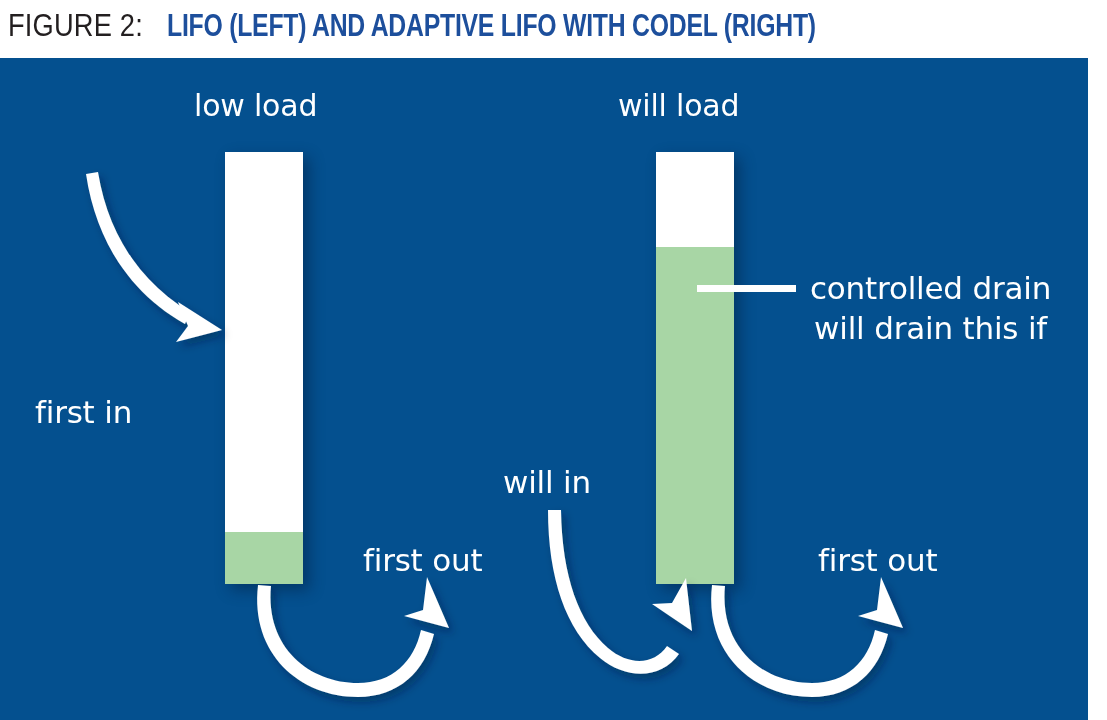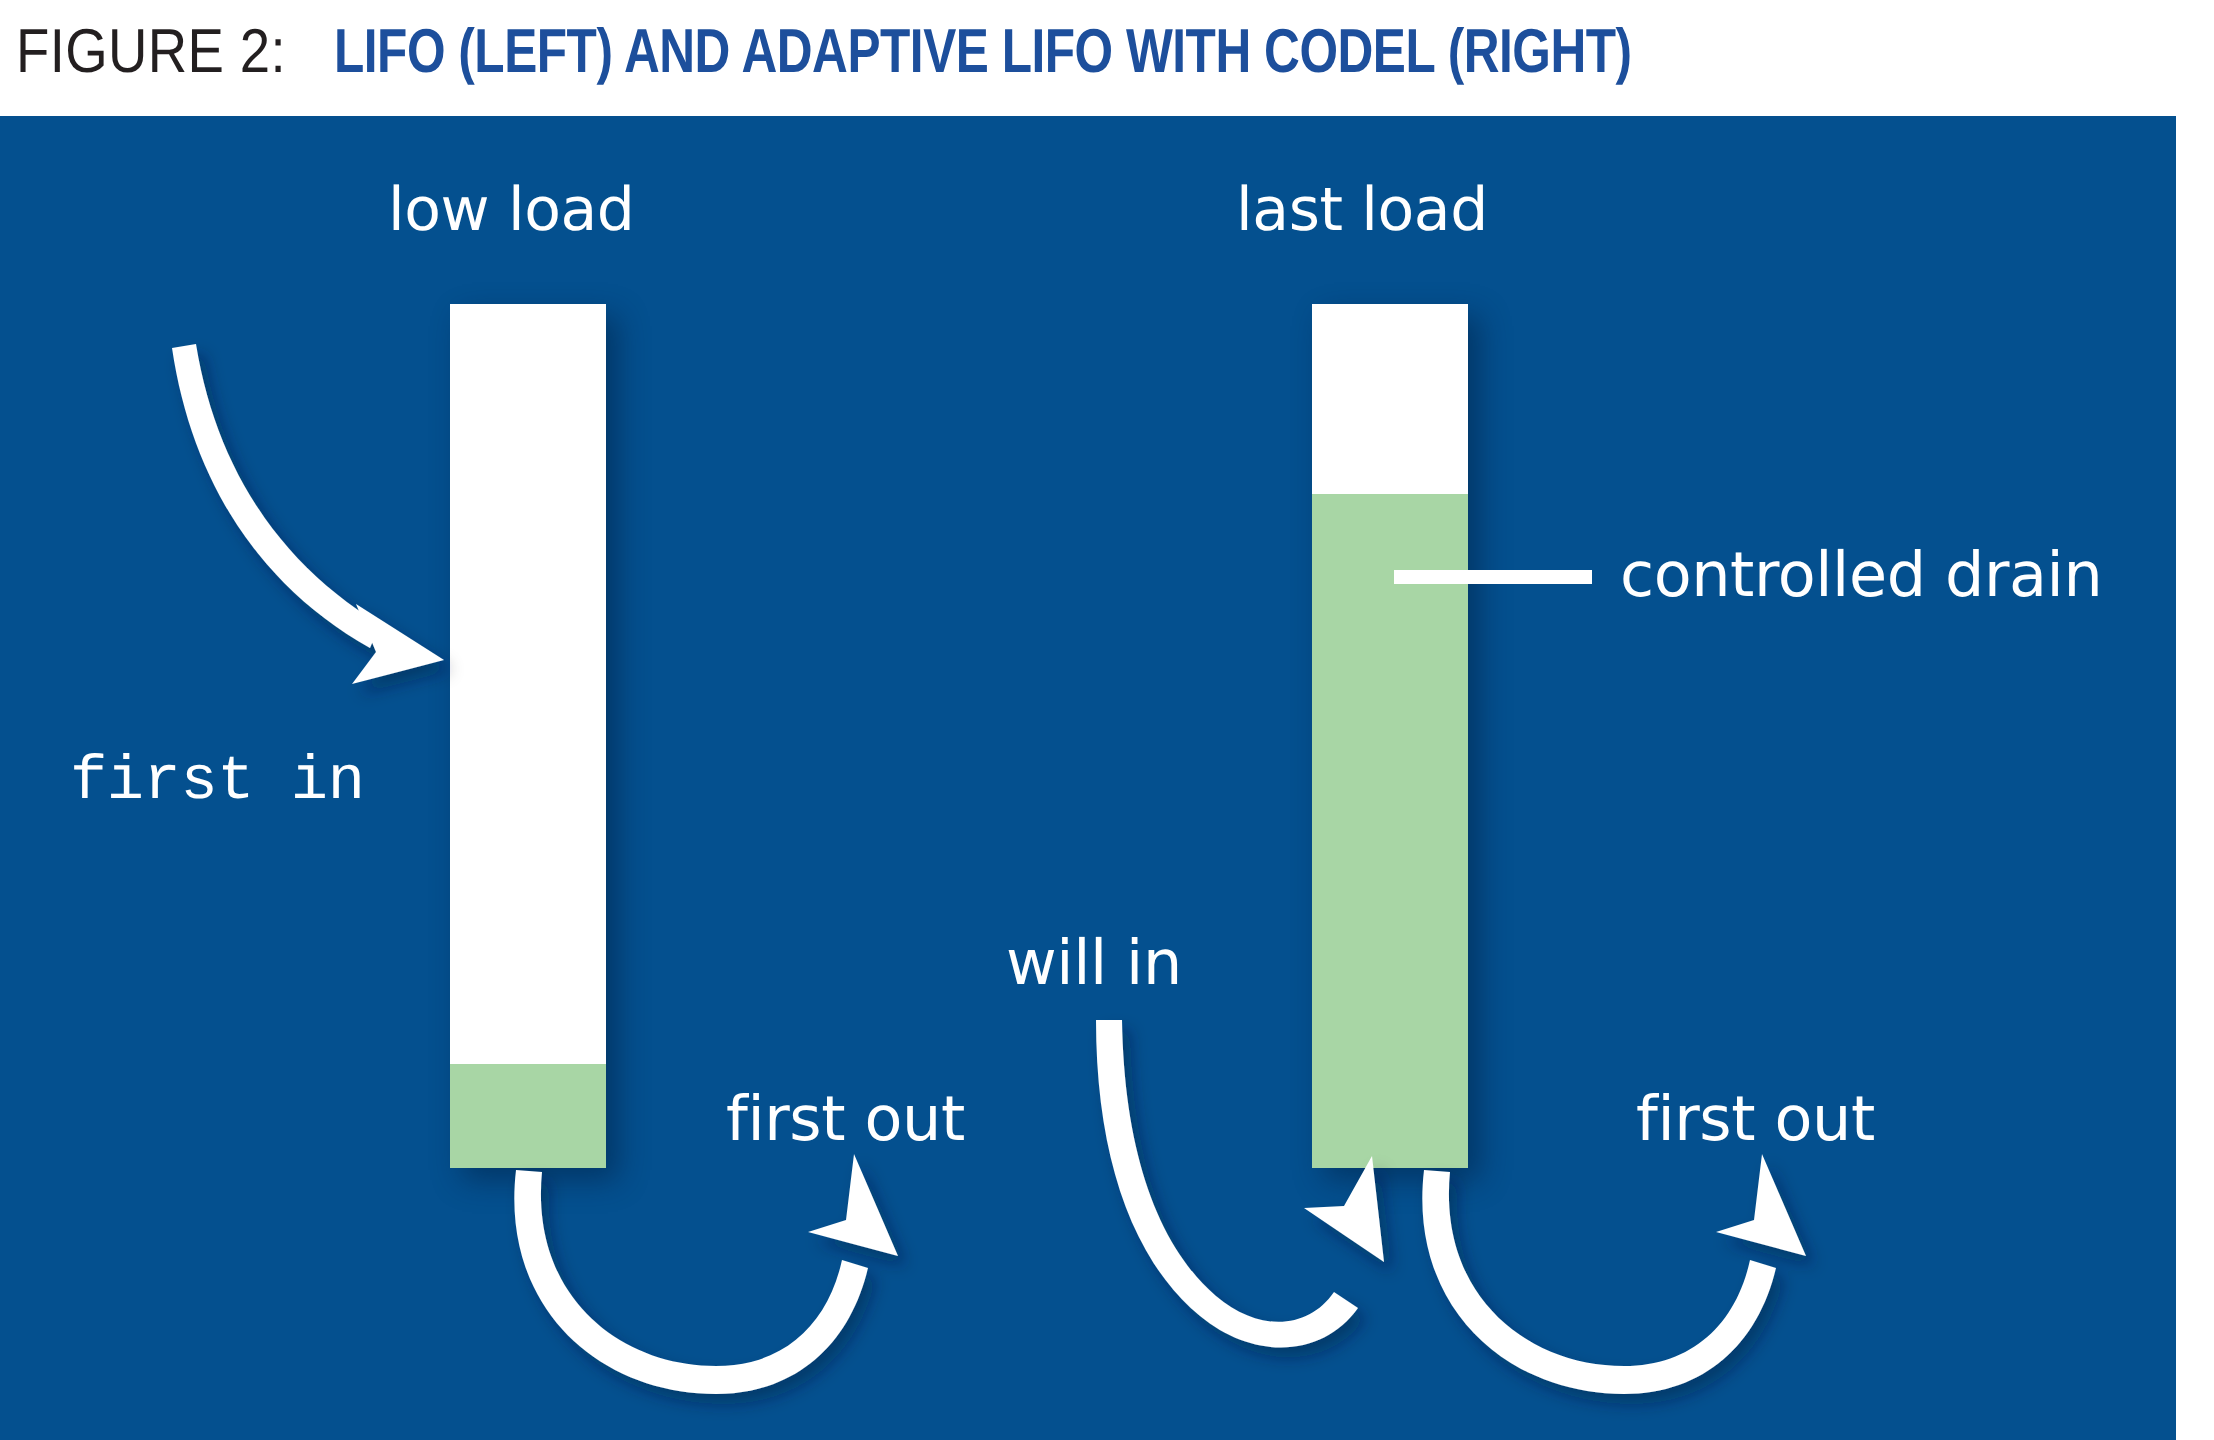--- a/index.html
+++ b/index.html
@@ -104,21 +104,21 @@
     font-weight: 400;
     white-space: nowrap;
     letter-spacing: -0.2px;
   }
   .label.head { font-size: 30px; }
   .label.body { font-size: 31px; }
 
   #label-low-load  { left: 194px; top: 30px; }
   #label-high-load { left: 618px; top: 30px; }
 
-  #label-first-in  { left: 35px;  top: 316px; font-family: Liberation Mono, monospace; }
+  #label-first-in  { left: 35px;  top: 336px; }
   #label-last-in   { left: 503px; top: 406px; }
 
   #label-first-out-1 { left: 363px; top: 484px; }
   #label-first-out-2 { left: 818px; top: 484px; }
 
   .callout {
     position: absolute;
     left: 810px;
     top: 210px;
     color: #ffffff;
@@ -145,21 +145,21 @@
 <div id="figure-root">
 
   <div class="caption">
     <span class="caption-prefix" style="color: rgb(35, 31, 32);">FIGURE 2:</span><span class="caption-title" style="color: rgb(29, 79, 156);">LIFO (LEFT) AND ADAPTIVE LIFO WITH CODEL (RIGHT)</span>
   </div>
 
   <div class="panel" style="background: rgb(4, 80, 143);">
 
     <div class="label head" id="label-low-load">low load</div>
 
-    <div class="label head" id="label-high-load">last load</div>
+    <div class="label head" id="label-high-load">will load</div>
 
     <div class="bar" id="bar-low" style="background: rgb(255, 255, 255);">
       <div class="bar-fill" style="height: 12%; background: rgb(168, 214, 165);"></div>
     </div>
 
     <div class="bar" id="bar-high" style="background: rgb(255, 255, 255);">
       <div class="bar-fill" style="height: 78%; background: rgb(168, 214, 165);"></div>
     </div>
 
     <svg class="overlay" viewBox="0 0 1107 662">
@@ -216,16 +216,17 @@
     <div class="label body" id="label-first-in">first in</div>
 
     <div class="label body" id="label-first-out-1">first out</div>
 
     <div class="label body" id="label-last-in">will in</div>
 
     <div class="label body" id="label-first-out-2">first out</div>
 
     <div class="callout">
       <div>controlled drain</div>
+      <div>will drain this if</div>
     </div>
 
   </div>
 </div>
 
 </body></html>

